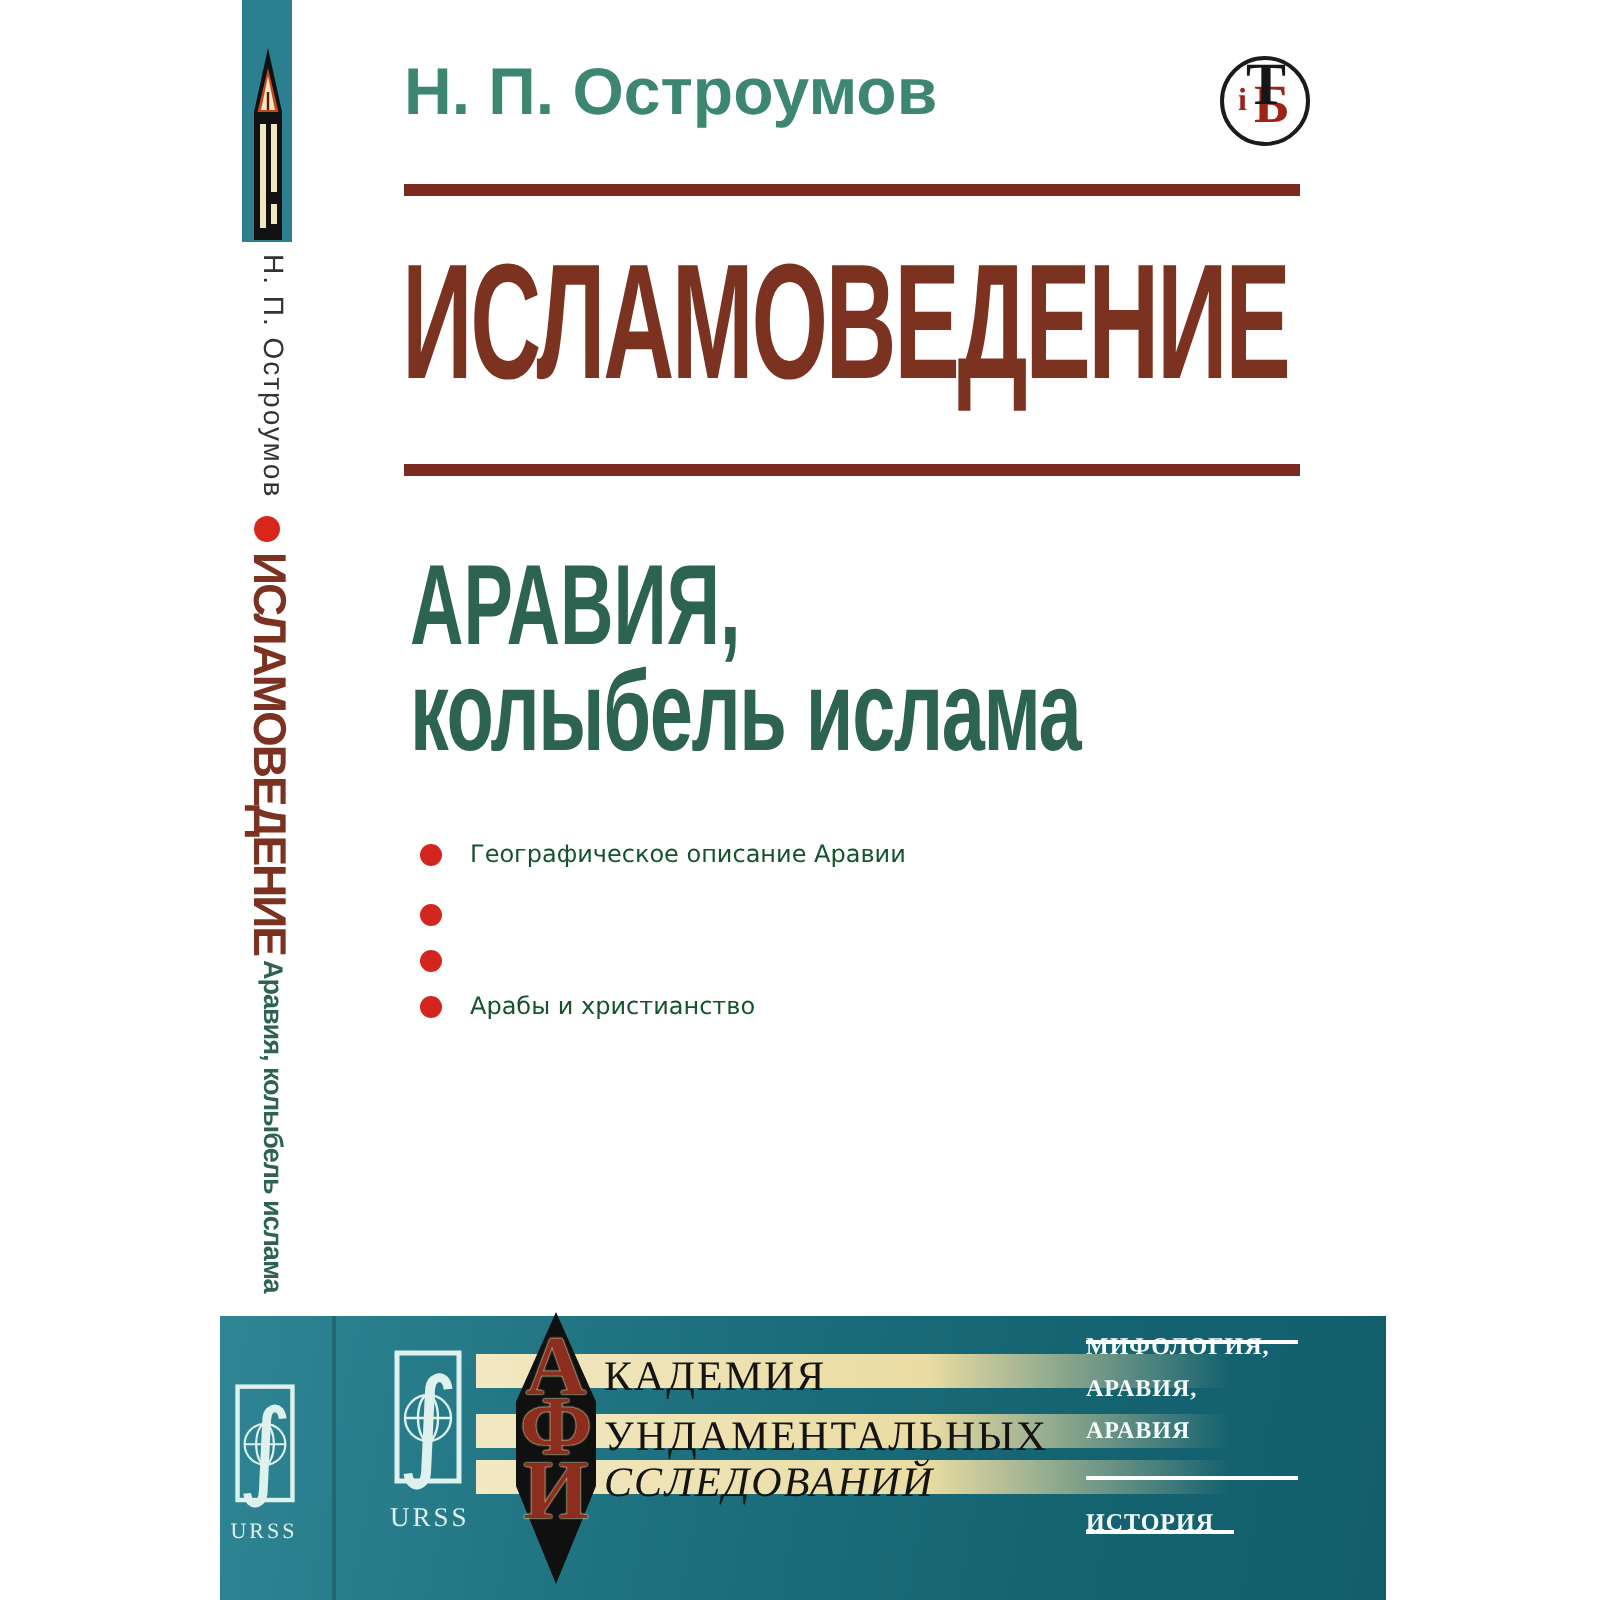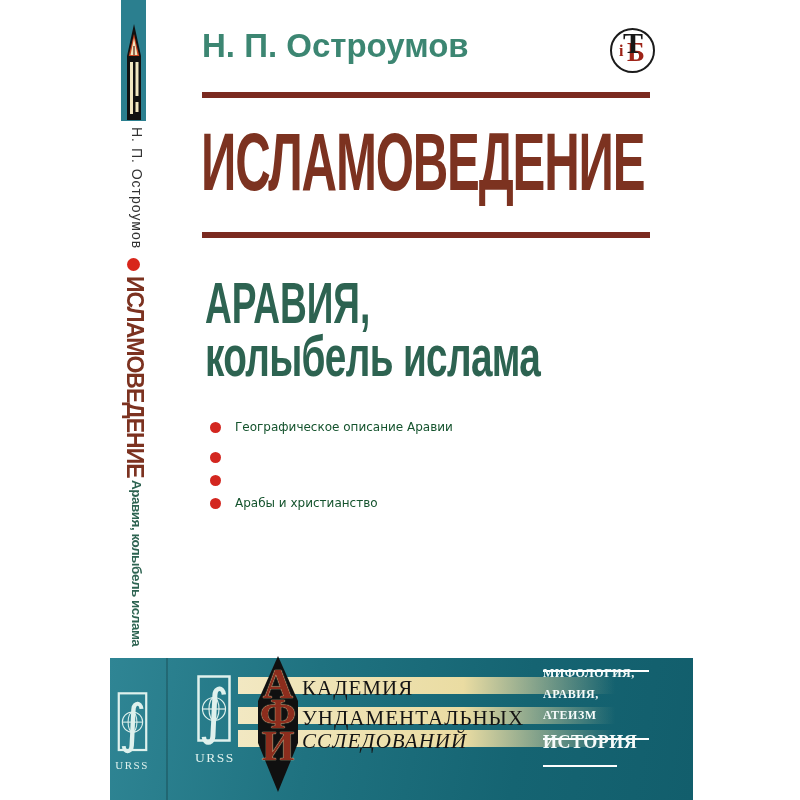--- a/index.html
+++ b/index.html
@@ -60,21 +60,21 @@
   .initial{position:absolute;left:148px;width:40px;text-align:center;font-family:"Liberation Serif",serif;
       font-size:42px;line-height:1;font-weight:bold;color:#8c2d1d;
       text-shadow:0 0 1px #ead9a6,0 0 1px #ead9a6;}
   .init-a{top:5px;} .init-f{top:35px;} .init-i{top:67px;}
 
   .cats{position:absolute;left:433px;top:0;width:115px;color:#f6fbfa;
       font-family:"Liberation Serif",serif;font-weight:bold;}
   .cat-line{position:absolute;left:0;width:106px;height:2px;background:#fdfefe;}
   .cl1{top:12px;} .cl2{top:80px;} .cl3{top:107px;width:74px;}
   .cat-list{position:absolute;left:0;top:5px;font-size:12px;line-height:21px;letter-spacing:.5px;}
-  .cat-history{position:absolute;left:0;top:74px;font-size:18px;letter-spacing:.5px;}
+  .cat-history{position:absolute;left:0;top:96px;font-size:12px;letter-spacing:.5px;}
 </style>
 </head>
 <body>
 
 <div class="page">
 
   <div class="spine-top">
     <svg width="20" height="96" viewBox="0 0 20 96">
       <polygon points="10,0 17,32 3,32" fill="#111"></polygon>
       <polygon points="10,10 15.5,33 4.5,33" fill="#c8441f"></polygon>
@@ -158,21 +158,21 @@
     <div class="diamond"></div>
     <div class="initial init-a">А</div>
     <div class="initial init-f">Ф</div>
     <div class="initial init-i">И</div>
 
     <div class="cats">
       <div class="cat-line cl1"></div>
       <div class="cat-list">
         <div>МИФОЛОГИЯ,</div>
         <div>АРАВИЯ,</div>
-        <div>АТЕИЗМ</div>
+        <div>АРАВИЯ</div>
       </div>
       <div class="cat-line cl2"></div>
       <div class="cat-history">ИСТОРИЯ</div>
       <div class="cat-line cl3"></div>
     </div>
   </div>
 
 </div>
 
 </body></html>

